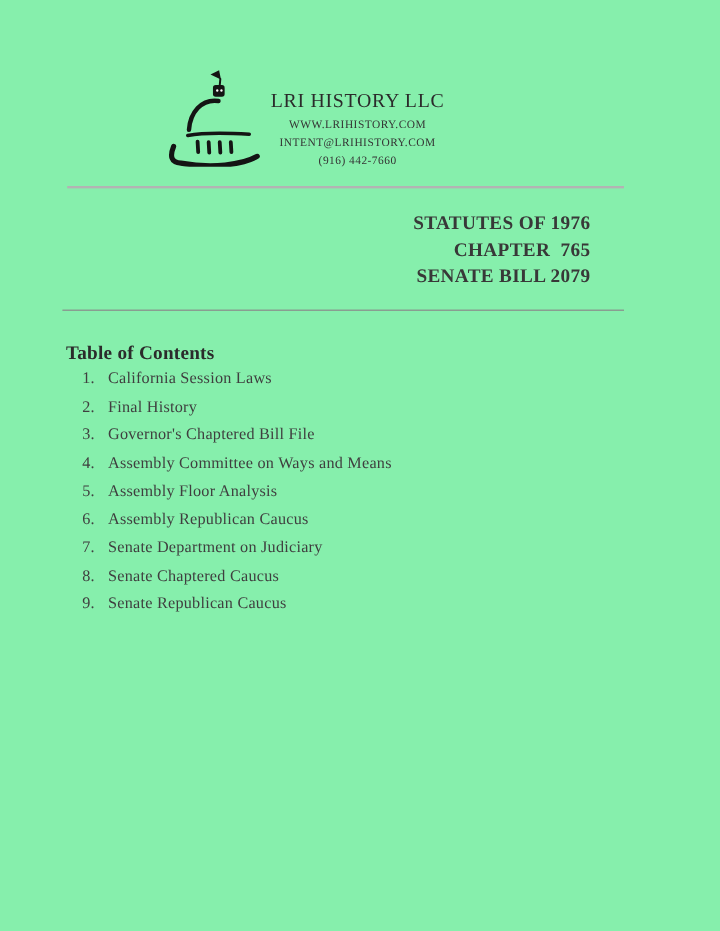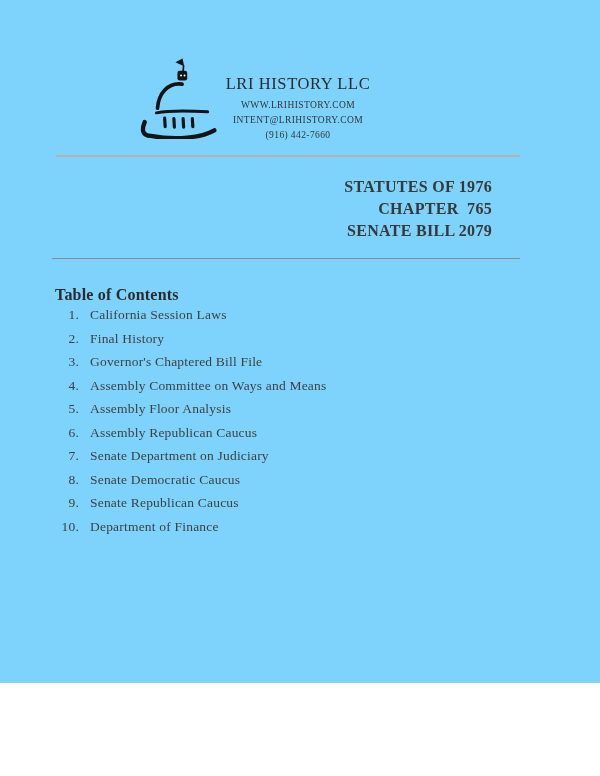--- a/index.html
+++ b/index.html
@@ -3,22 +3,22 @@
 <meta charset="utf-8">
 <style>
   html, body {
     margin: 0;
     padding: 0;
     background: #ffffff;
   }
   .page {
     position: relative;
     width: 600px;
-    height: 683px;
-    background: #7dd3fc;
+    height: 776px;
+    background: #86efac;
     font-family: "Liberation Serif", "DejaVu Serif", serif;
     color: #3a3a3a;
     overflow: hidden;
   }
   .logo {
     position: absolute;
     left: 140px;
     top: 57px;
     width: 78px;
     height: 82px;
@@ -176,25 +176,21 @@
     <li>
       <span class="num">6.</span>
       <span class="label">Assembly Republican Caucus</span>
     </li>
     <li>
       <span class="num">7.</span>
       <span class="label">Senate Department on Judiciary</span>
     </li>
     <li>
       <span class="num">8.</span>
-      <span class="label">Senate Democratic Caucus</span>
+      <span class="label">Senate Chaptered Caucus</span>
     </li>
     <li>
       <span class="num">9.</span>
       <span class="label">Senate Republican Caucus</span>
-    </li>
-    <li>
-      <span class="num">10.</span>
-      <span class="label">Department of Finance</span>
     </li>
   </ol>
 
 </div>
 
 </body></html>

